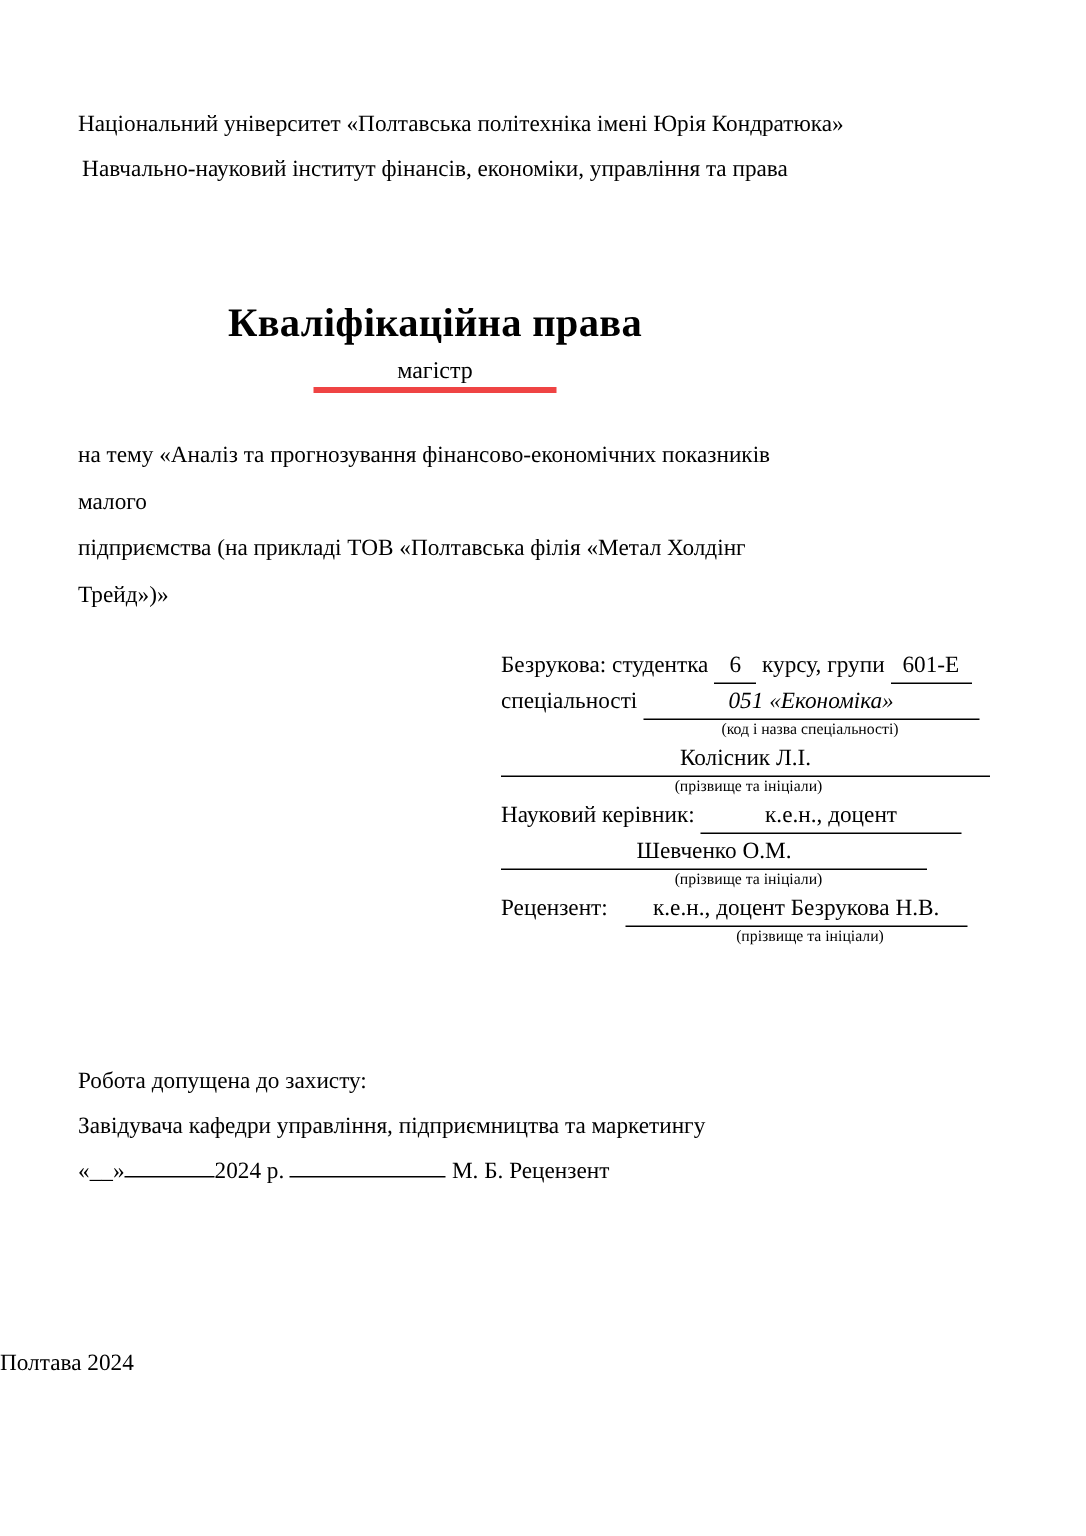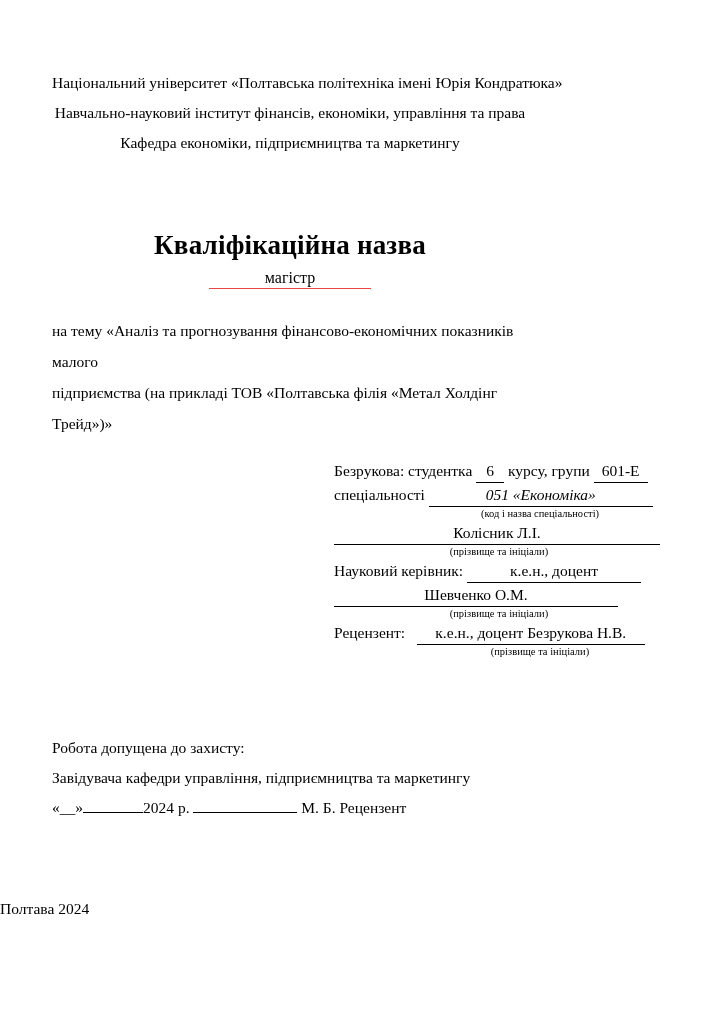--- a/index.html
+++ b/index.html
@@ -44,21 +44,21 @@
     font-weight: bold;
     letter-spacing: .2px;
   }
   .degree-line {
     margin-top: 8px;
     font-size: 16px;
   }
   .degree-value {
     display: inline-block;
     min-width: 150px;
-    border-bottom: 1px solid #ef4444;
+    border-bottom: 4px solid #ef4444;
     text-align: center;
     padding: 0 6px 1px 6px;
   }
   .caption {
     font-size: 10.5px;
     line-height: 13px;
     text-align: center;
   }
 
   
@@ -122,25 +122,24 @@
   }
 </style>
 </head>
 <body>
 
 <div class="page">
 
   <div class="header-block">
     <div class="header-line">Національний університет «Полтавська політехніка імені Юрія Кондратюка»</div>
     <div class="header-line">Навчально-науковий інститут фінансів, економіки, управління та права</div>
-    <div class="header-line">Кафедра економіки, підприємництва та маркетингу</div>
   </div>
 
   <div class="title-block">
-    <div class="doc-title">Кваліфікаційна назва</div>
+    <div class="doc-title">Кваліфікаційна права</div>
     <div class="degree-line">
       <span class="degree-value">магістр</span>
     </div>
   </div>
 
   <div class="theme-block">
     <div class="theme-line-1">на тему «Аналіз та прогнозування фінансово-економічних показників малого</div>
     <div class="theme-line-2">підприємства (на прикладі ТОВ «Полтавська філія «Метал Холдінг Трейд»)»</div>
   </div>
 

